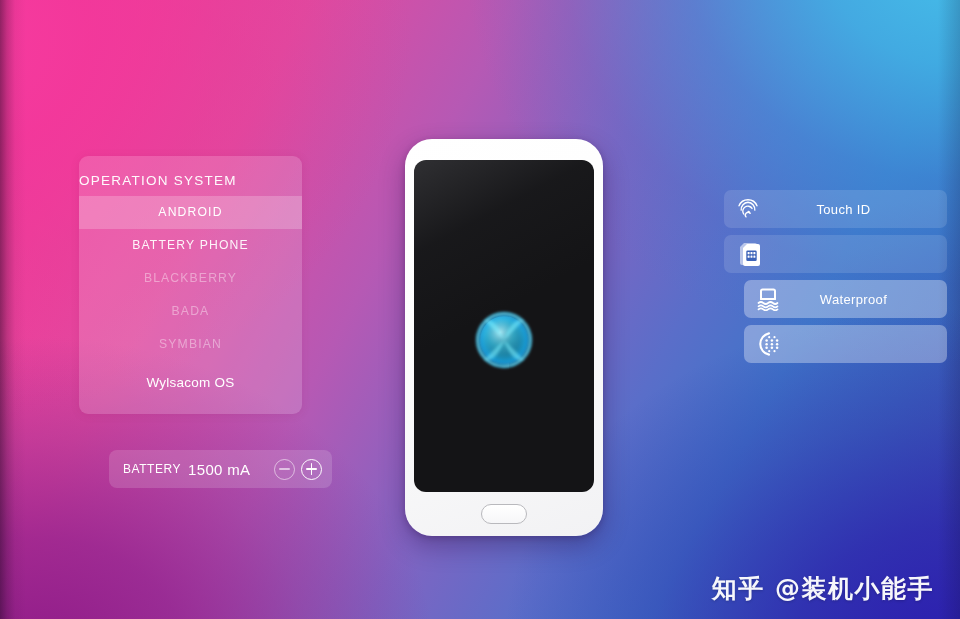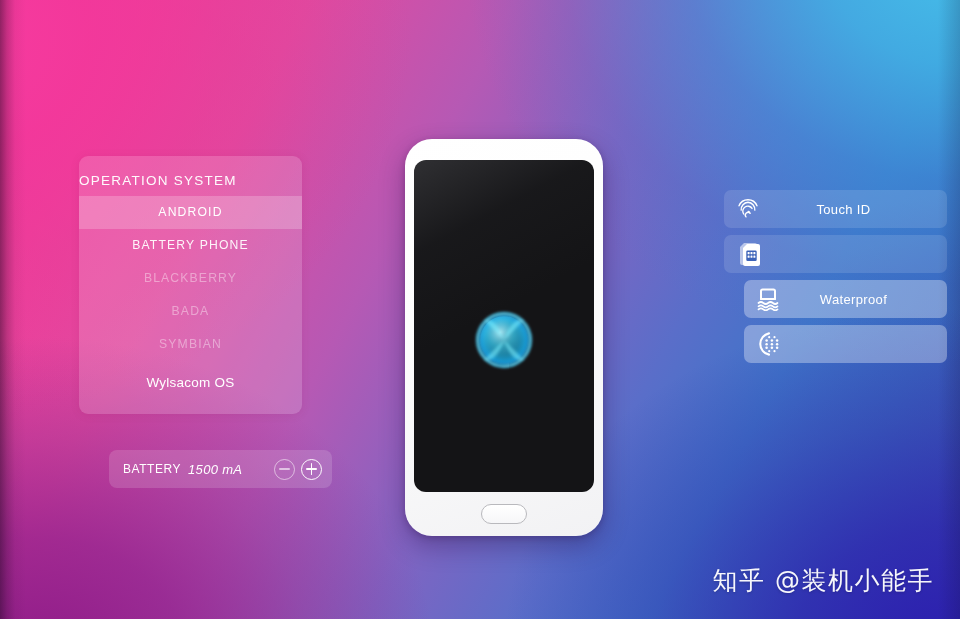--- a/index.html
+++ b/index.html
@@ -144,24 +144,23 @@
     box-sizing: border-box;
     margin-left: 28px;
   }
   #battery-label {
     color: #ffffff;
     font-size: 12px;
     letter-spacing: 0.55px;
   }
   #battery-value {
     color: #ffffff;
-    font-size: 13px;
+    font-size: 15px;
     margin-left: 7px;
     letter-spacing: 0.3px;
-    font-style: italic;
   }
   .stepper-group {
     margin-left: auto;
     display: flex;
     align-items: center;
     gap: 6px;
   }
   .stepper {
     width: 19px;
     height: 19px;
@@ -264,27 +263,28 @@
     border: 1.4px solid #b9b9bd;
     background: linear-gradient(180deg, #ffffff 0%, #f6f6f8 100%);
     cursor: pointer;
     box-sizing: border-box;
   }
 
   
   #watermark {
     position: absolute;
     right: 26px;
-    bottom: 22px;
+    bottom: 14px;
     color: rgba(255,255,255,0.96);
     font-size: 25px;
     letter-spacing: 1.5px;
     font-family: "DejaVu Sans", sans-serif;
     text-shadow: 0 1px 3px rgba(0,0,0,0.20);
     white-space: nowrap;
+    font-weight: bold;
   }
 </style>
 </head>
 <body>
 
 <div id="stage">
 
   <div class="bg-base"></div>
   <div class="bg-cyan"></div>
   <div class="bg-magenta"></div>

